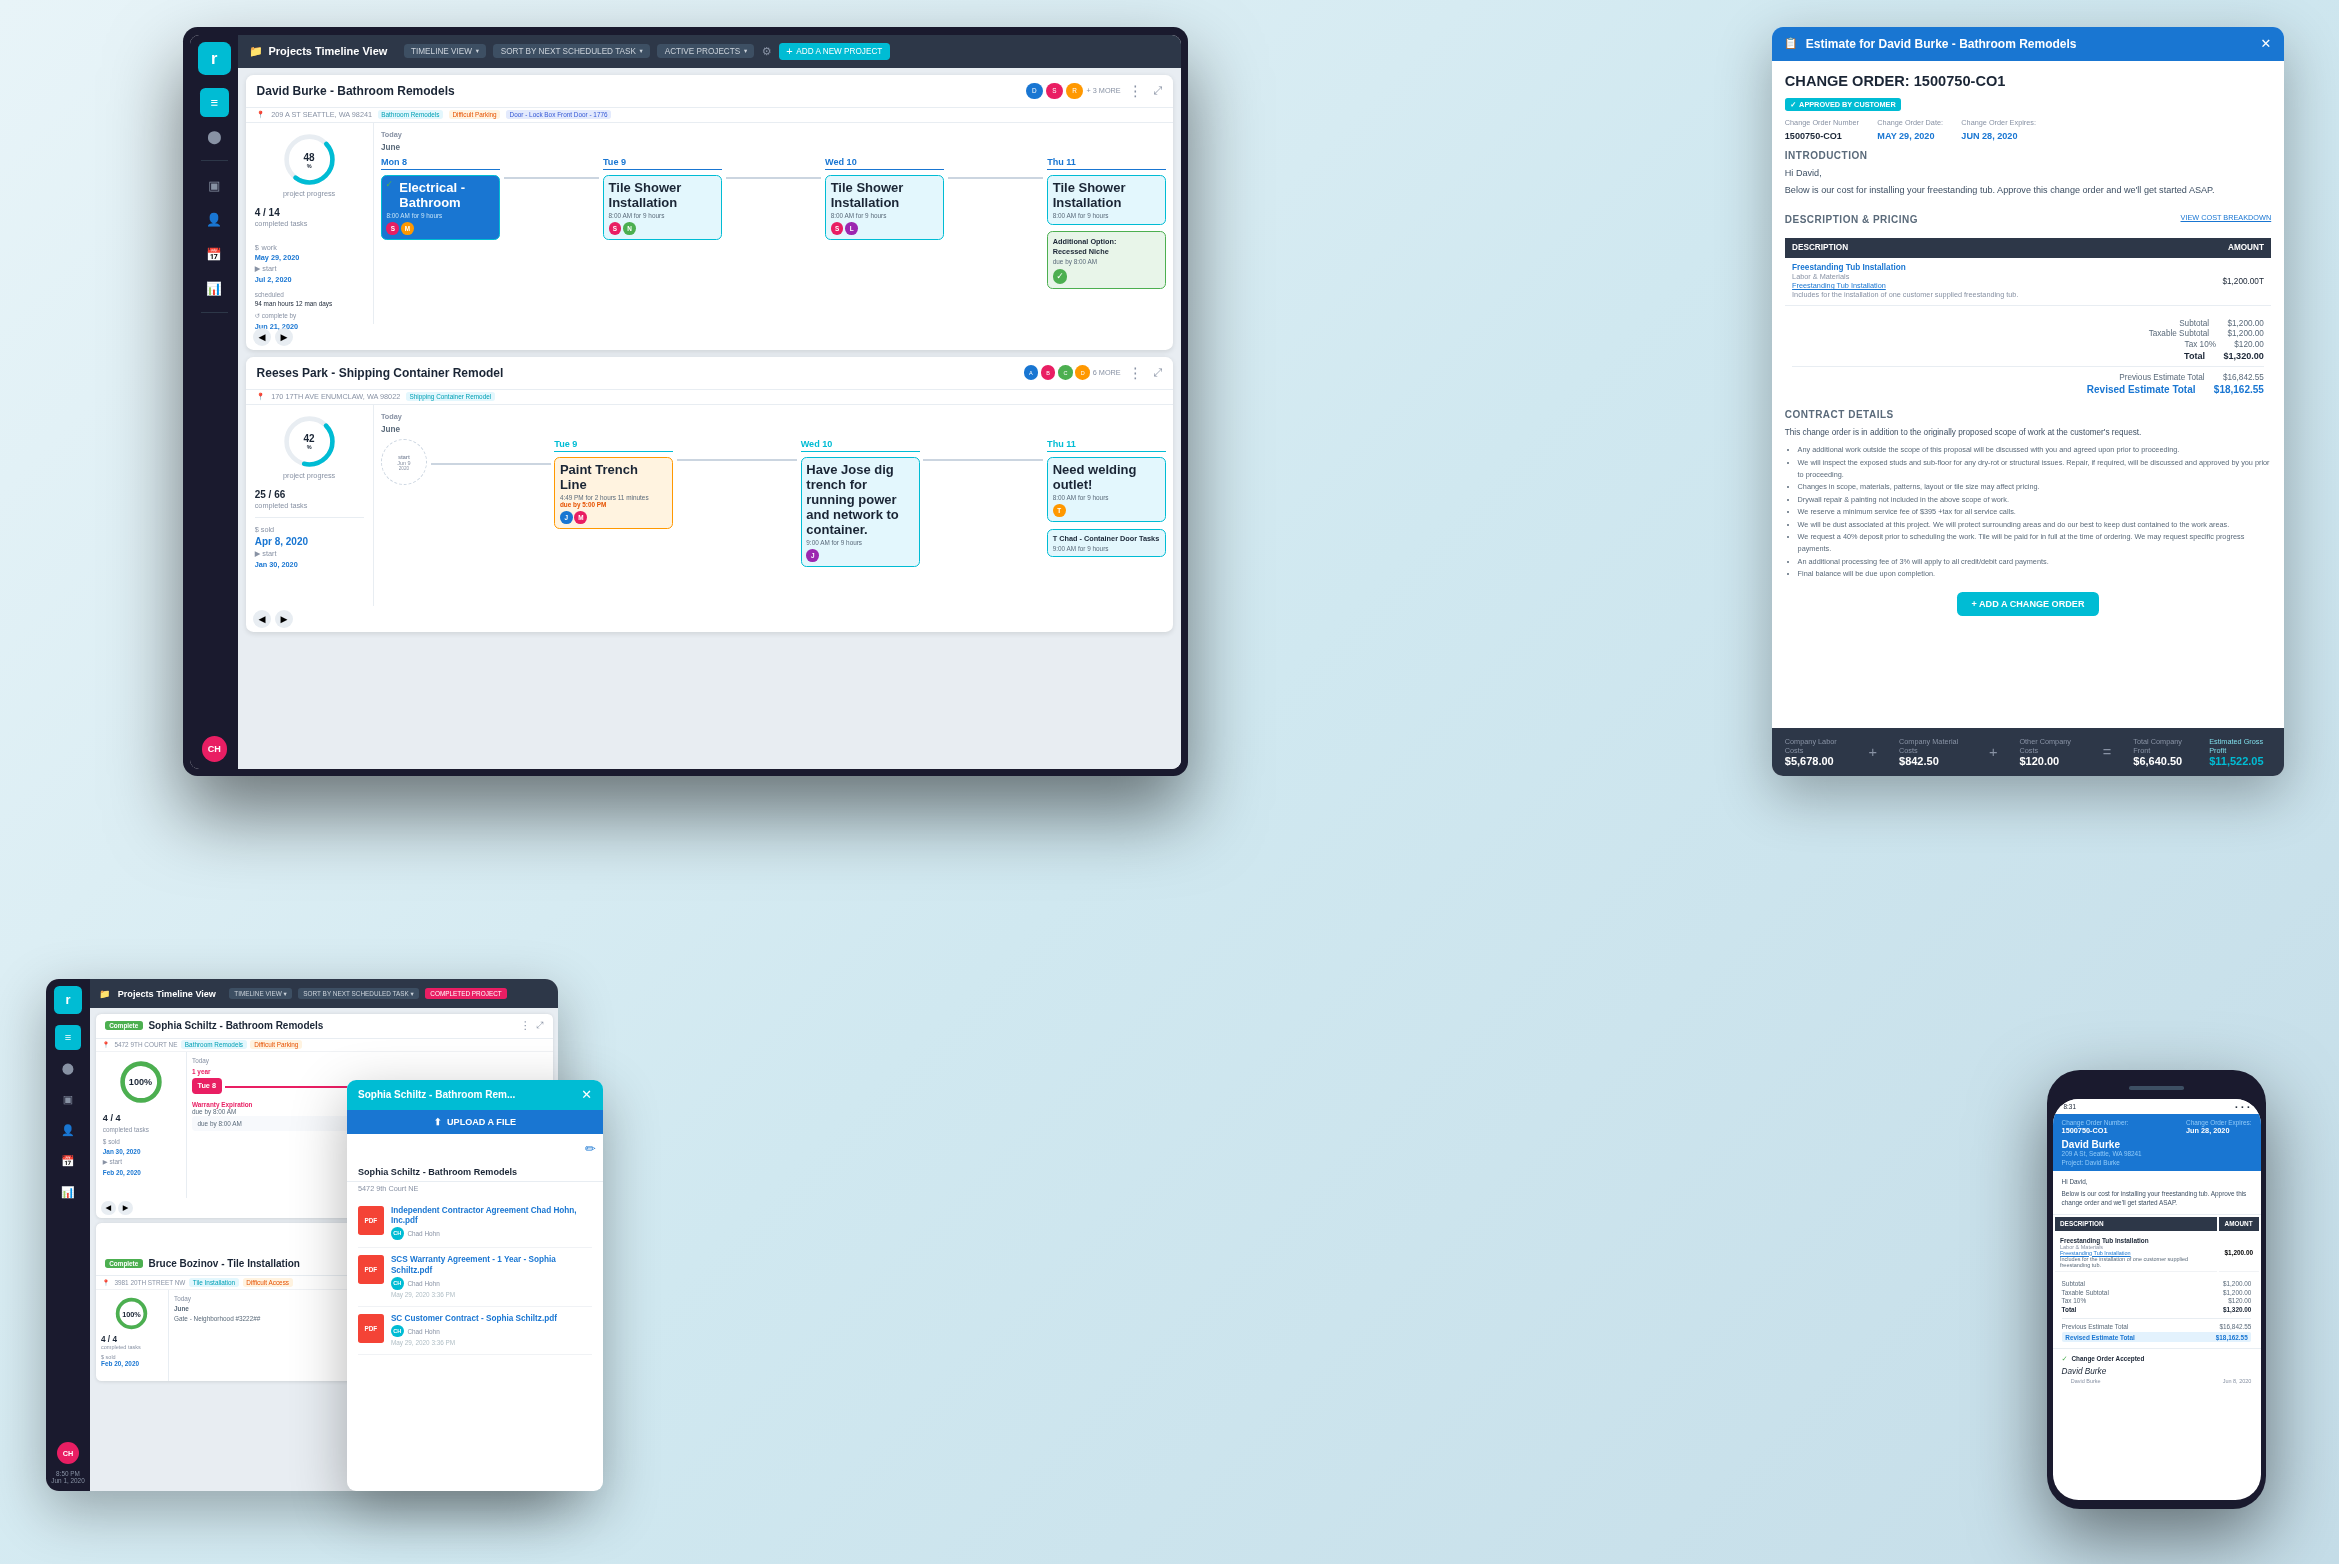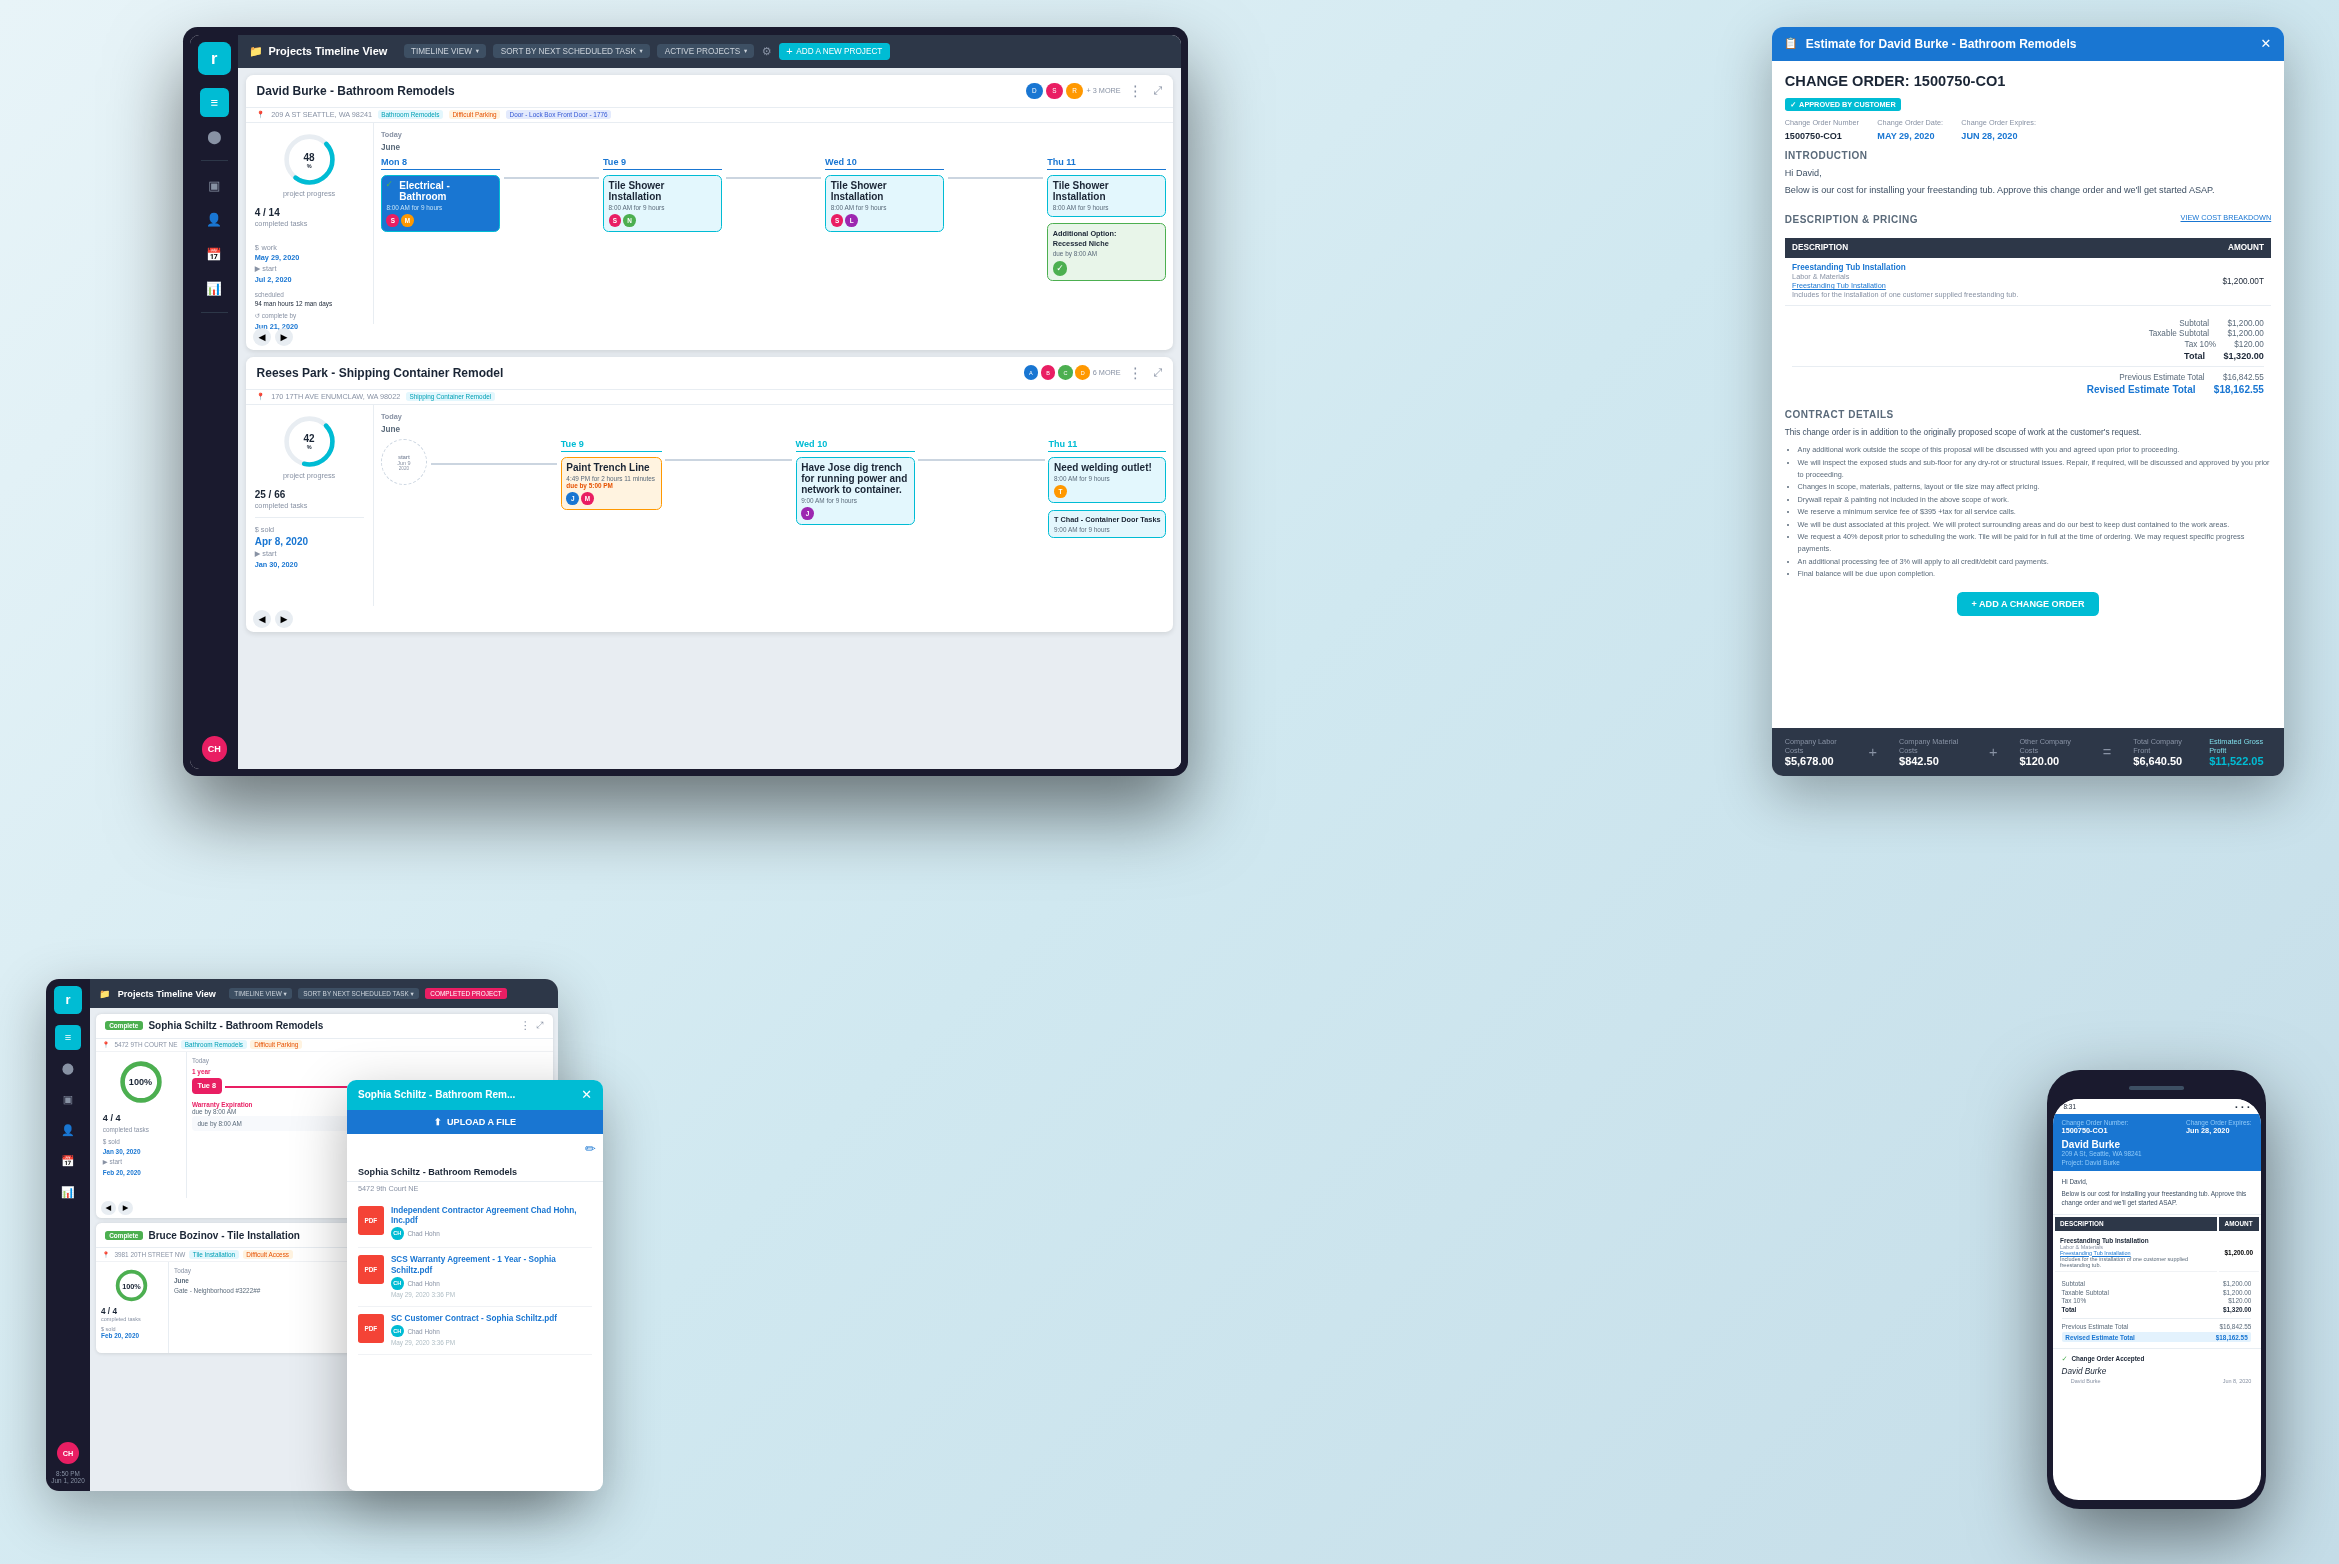--- a/index.html
+++ b/index.html
@@ -245,21 +245,21 @@
       min-width: 91px;
       max-width: 119px;
       background: #e3f7fd;
       border: 0.9px solid #00bcd4;
       border-radius: 5.5px;
       padding: 4.6px;
       position: relative;
     }
     .task-block.blue-header { background: #1976d2; color: white; }
     .task-block-title {
-      font-size: 10px;
+      font-size: 13px;
       font-weight: 600;
       color: #1a2535;
       margin-bottom: 1.8px;
     }
     .task-block.blue-header .task-block-title { color: white; }
     .task-time { font-size: 6.4px; color: #5a6a7a; }
     .task-block.blue-header .task-time { color: #c5e3f7; }
     .task-check { position: absolute; top: 3.7px; left: 3.7px; color: #4caf50; font-size: 9.1px; }
     .task-avatars {
       display: flex;
@@ -859,20 +859,21 @@
       border-radius: 5.5px;
       overflow: hidden;
       box-shadow: 0 0.9px 3.7px rgba(0,0,0,0.1);
     }
     .blw-card-small-header {
       padding: 5.5px 9.1px;
       border-bottom: 0.9px solid #e8edf2;
       display: flex;
       align-items: center;
       gap: 5.5px;
+      margin-top: 28px;
     }
     .blw-card-small-body {
       display: flex;
       height: 91px;
     }
     .blw-small-stats {
       width: 73px;
       padding: 5.5px;
       border-right: 0.9px solid #e8edf2;
     }

